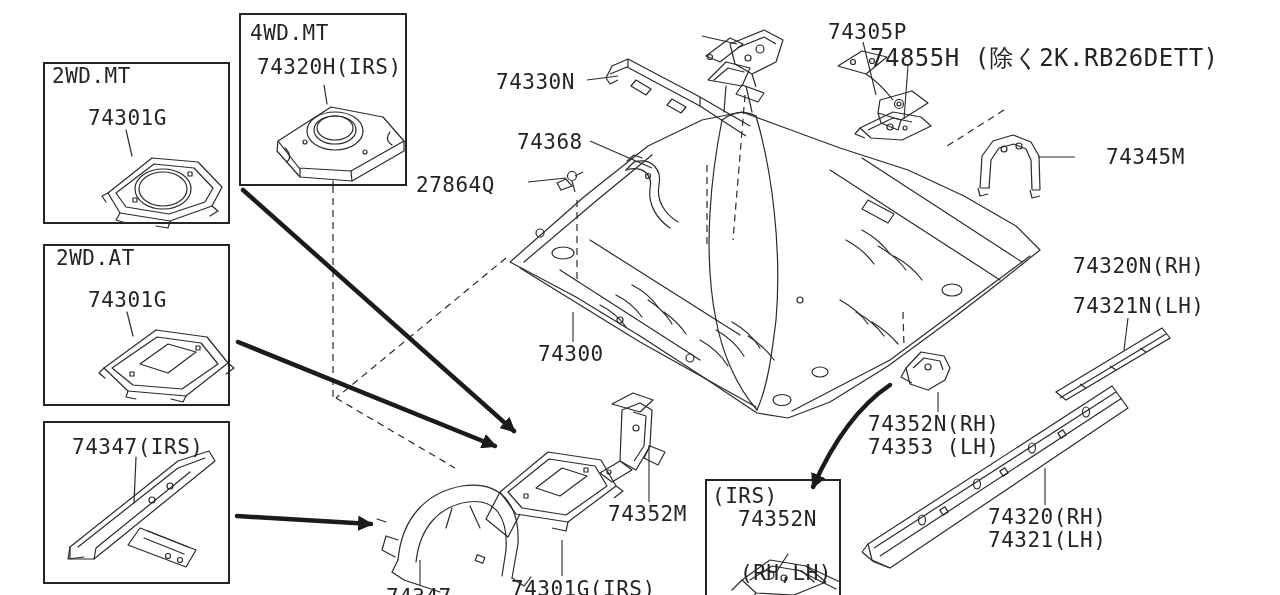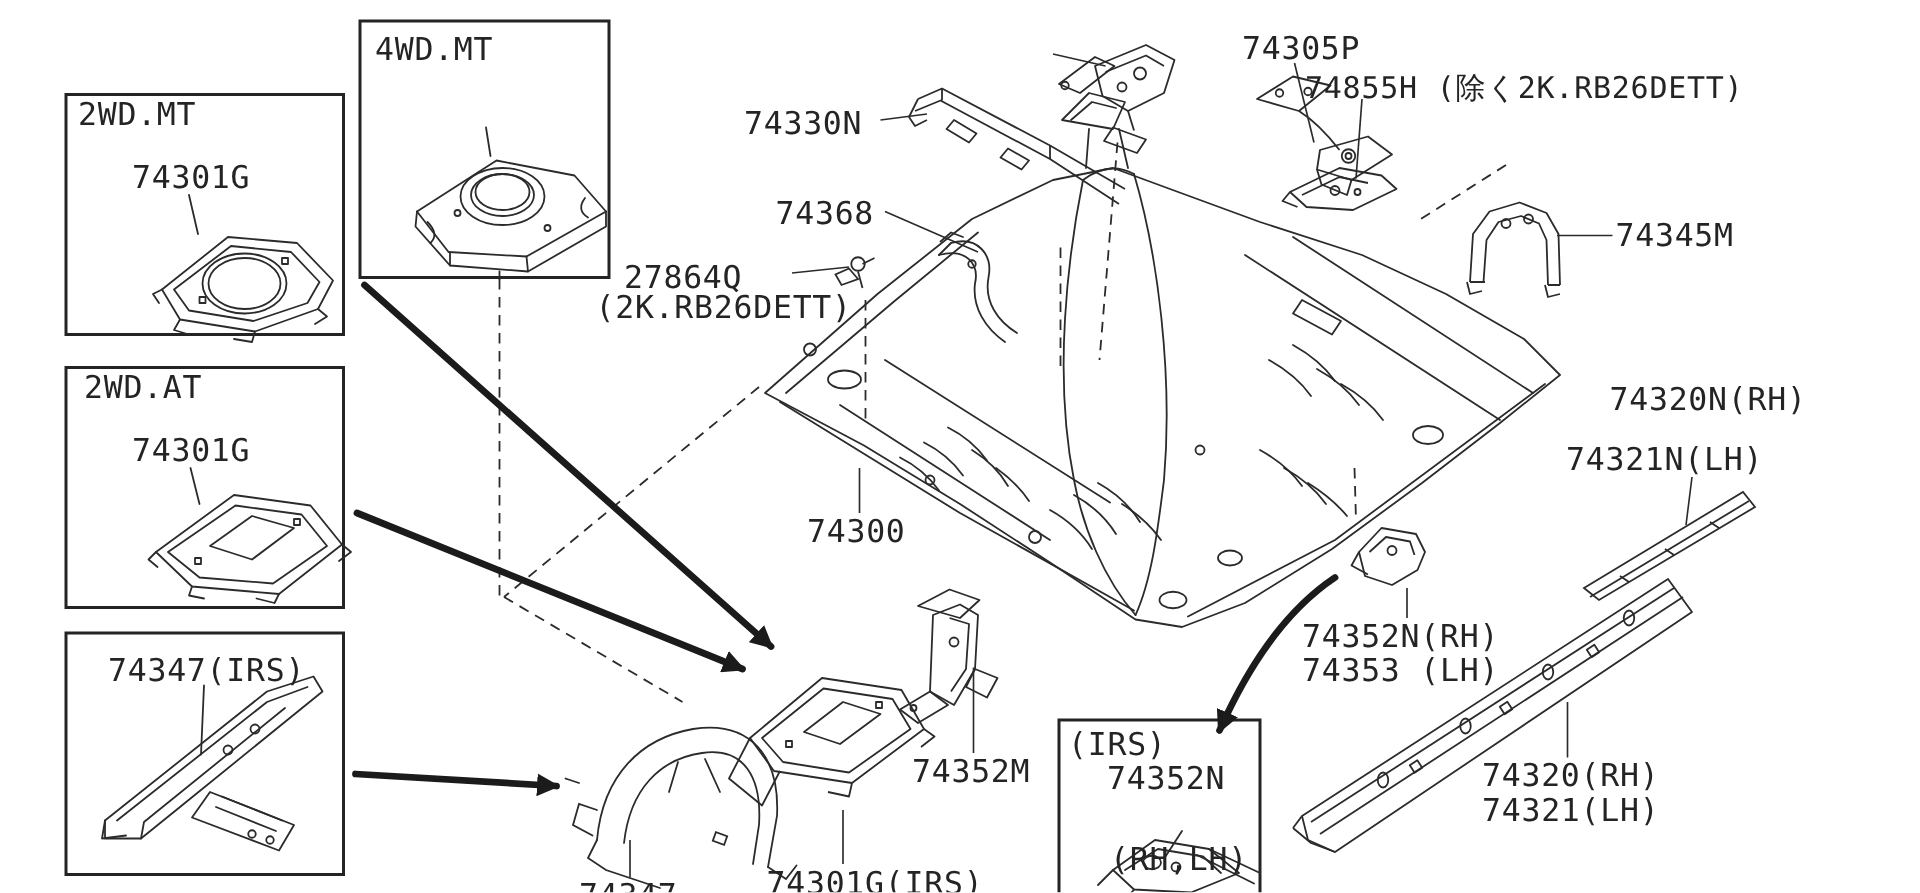--- a/index.html
+++ b/index.html
@@ -1,21 +1,21 @@
 <!DOCTYPE html>
 <html><head>
 <meta charset="utf-8">
 <style>
   html,body{margin:0;padding:0;background:#fff;}
   #stage{position:relative;width:1280px;height:595px;background:#fff;overflow:hidden;
          font-family:"DejaVu Sans Mono","Liberation Mono",monospace;}
   #art{position:absolute;left:0;top:0;z-index:1;}
   .lbl{position:absolute;z-index:2;font-size:21px;line-height:22px;letter-spacing:.5px;
        color:#242424;white-space:nowrap;}
-  .lbl.small{font-size:20px;}
+  .lbl.small{font-size:24px;}
 </style>
 </head>
 <body>
 
 <div id="stage">
 
   <svg id="art" width="1280" height="595" viewBox="0 0 1280 595">
     <defs>
       <marker id="ah" viewBox="0 0 10 10" refX="8.5" refY="5" markerWidth="3.4" markerHeight="3.4" orient="auto-start-reverse">
         <path d="M0,0 L10,5 L0,10 Z" fill="#1b1b1b"></path>
@@ -298,36 +298,36 @@
       <path d="M243,190 L514,431" marker-end="url(#ah)"></path>
       <path d="M238,342 L495,446" marker-end="url(#ah)"></path>
       <path d="M237,516 L371,524" marker-end="url(#ah)"></path>
       <path d="M890,385 Q845,415 813,487" marker-end="url(#ah)"></path>
     </g>
   </svg>
 
   <div class="lbl" style="left:52px;top:65px">2WD.MT</div>
   <div class="lbl" style="left:88px;top:107px">74301G</div>
   <div class="lbl" style="left:250px;top:22px">4WD.MT</div>
+  <div class="lbl" style="left:257px;top:56px">74320H(IRS)</div>
   <div class="lbl" style="left:56px;top:247px">2WD.AT</div>
   <div class="lbl" style="left:88px;top:289px">74301G</div>
   <div class="lbl" style="left:72px;top:436px">74347(IRS)</div>
   <div class="lbl" style="left:712px;top:485px">(IRS)</div>
   <div class="lbl" style="left:738px;top:508px">74352N</div>
   <div class="lbl" style="left:740px;top:562px">(RH,LH)</div>
 
   <div class="lbl" style="left:496px;top:71px">74330N</div>
   <div class="lbl" style="left:828px;top:21px">74305P</div>
   <div class="lbl small" style="left:870px;top:47px">74855H (除く2K.RB26DETT)</div>
   <div class="lbl" style="left:517px;top:131px">74368</div>
   <div class="lbl" style="left:416px;top:174px">27864Q</div>
-  <div class="lbl" style="left:397px;top:194px">(2K.RB26DETT)</div>
-  <div class="lbl" style="left:1077px;top:146px">74345M</div>
+  <div class="lbl" style="left:1106px;top:146px">74345M</div>
   <div class="lbl" style="left:1073px;top:255px">74320N(RH)</div>
-  <div class="lbl" style="left:1044px;top:295px">74321N(LH)</div>
+  <div class="lbl" style="left:1073px;top:295px">74321N(LH)</div>
   <div class="lbl" style="left:538px;top:343px">74300</div>
   <div class="lbl" style="left:868px;top:413px">74352N(RH)</div>
   <div class="lbl" style="left:868px;top:436px">74353 (LH)</div>
   <div class="lbl" style="left:608px;top:503px">74352M</div>
   <div class="lbl" style="left:511px;top:578px">74301G(IRS)</div>
   <div class="lbl" style="left:386px;top:586px">74347</div>
   <div class="lbl" style="left:988px;top:506px">74320(RH)</div>
   <div class="lbl" style="left:988px;top:529px">74321(LH)</div>
 
 </div>

